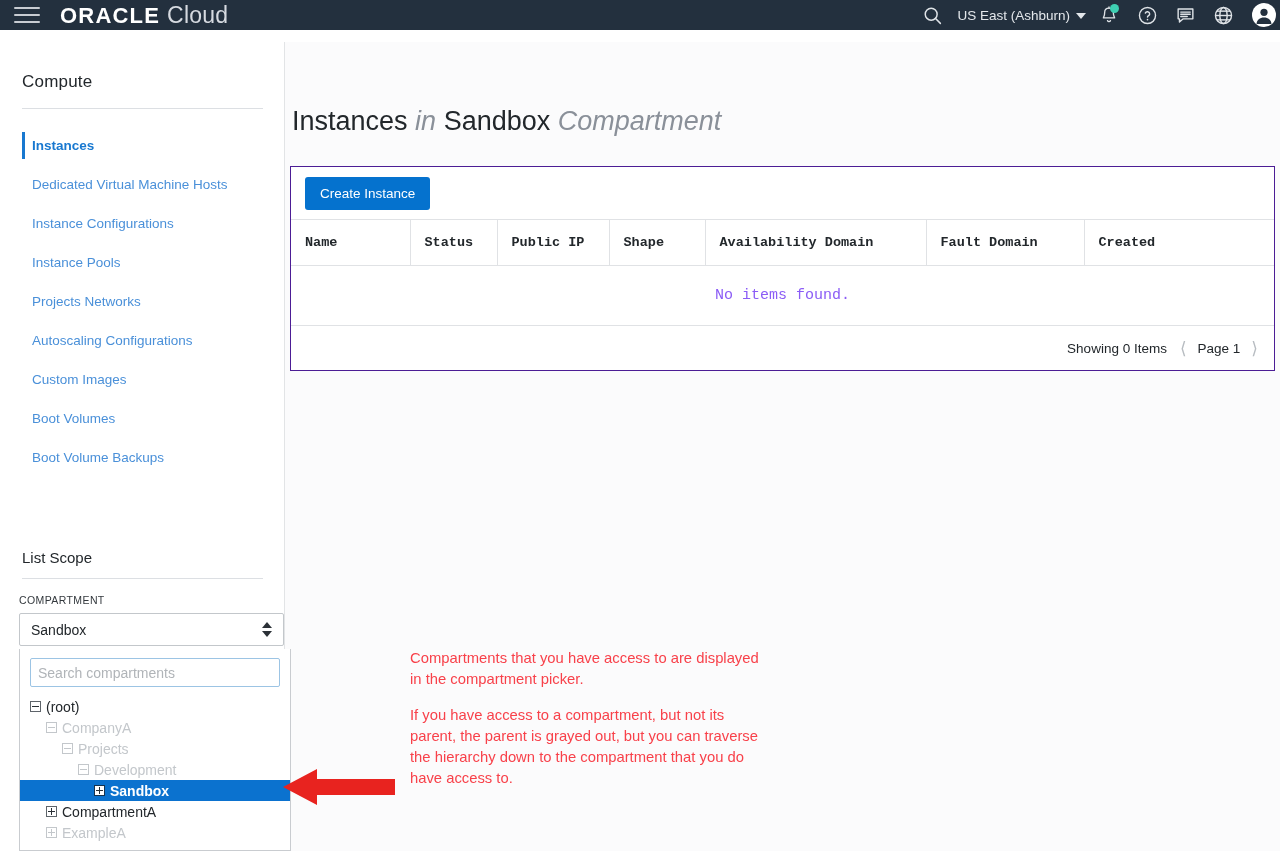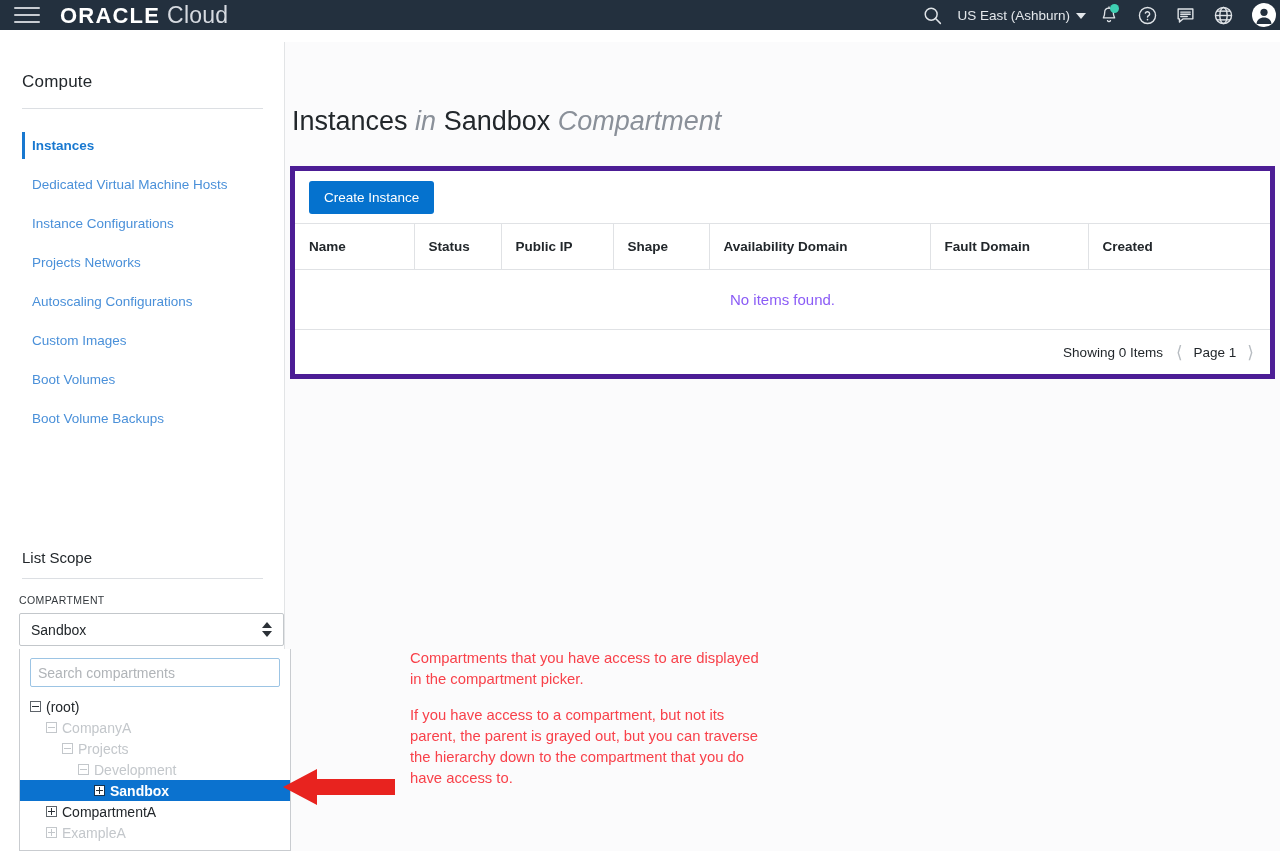--- a/index.html
+++ b/index.html
@@ -331,21 +331,21 @@
   }
   .pt-strong { color: #22272b; font-weight: normal; }
   .pt-em { color: #8a9099; font-style: italic; }
 
   .panel {
     position: absolute;
     left: 290px;
     top: 166px;
     width: 985px;
     background: #ffffff;
-    border: 5px solid #4c1d95;
+    border: 1px solid #4c1d95;
     box-sizing: border-box;
   }
   .panel-toolbar {
     height: 53px;
     display: flex;
     align-items: center;
     padding-left: 14px;
     box-sizing: border-box;
     border-bottom: 1px solid #e0e2e5;
   }
@@ -356,20 +356,21 @@
     border-radius: 3px;
     font-size: 13.5px;
     padding: 9px 15px;
     cursor: pointer;
     font-family: "Liberation Sans", sans-serif;
   }
   table.data {
     width: 100%;
     border-collapse: collapse;
     table-layout: fixed;
+    font-family: Liberation Mono, monospace;
   }
   table.data th {
     text-align: left;
     font-size: 13.5px;
     color: #22272b;
     font-weight: bold;
     padding: 15px 0 15px 14px;
     border-right: 1px solid #e0e2e5;
     border-bottom: 1px solid #e0e2e5;
     box-sizing: border-box;
@@ -510,20 +511,23 @@
 
 <div class="nav">
   <div class="nav-item active">
     <span>Instances</span>
   </div>
   <div class="nav-item">
     <span>Dedicated Virtual Machine Hosts</span>
   </div>
   <div class="nav-item">
     <span>Instance Configurations</span>
+  </div>
+  <div class="nav-item">
+    <span>Instance Pools</span>
   </div>
   <div class="nav-item">
     <span>Projects Networks</span>
   </div>
   <div class="nav-item">
     <span>Autoscaling Configurations</span>
   </div>
   <div class="nav-item">
     <span>Custom Images</span>
   </div>

